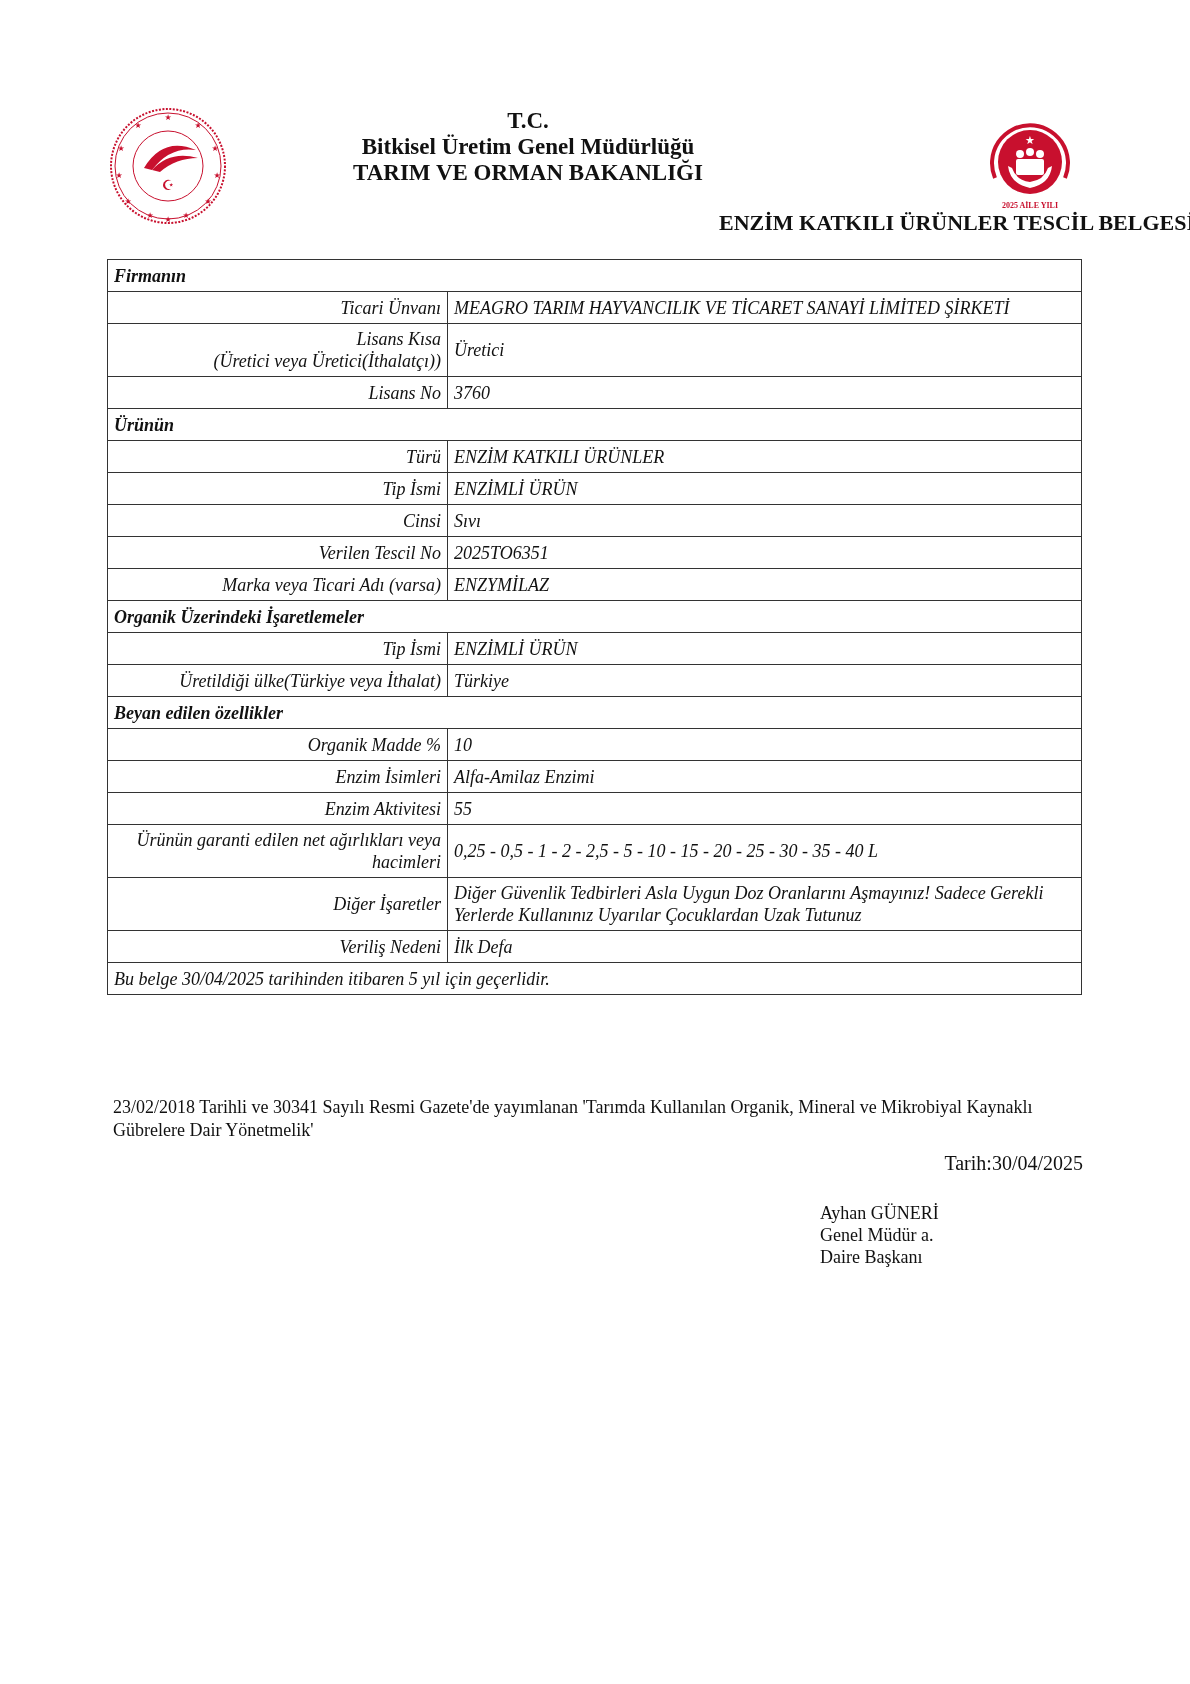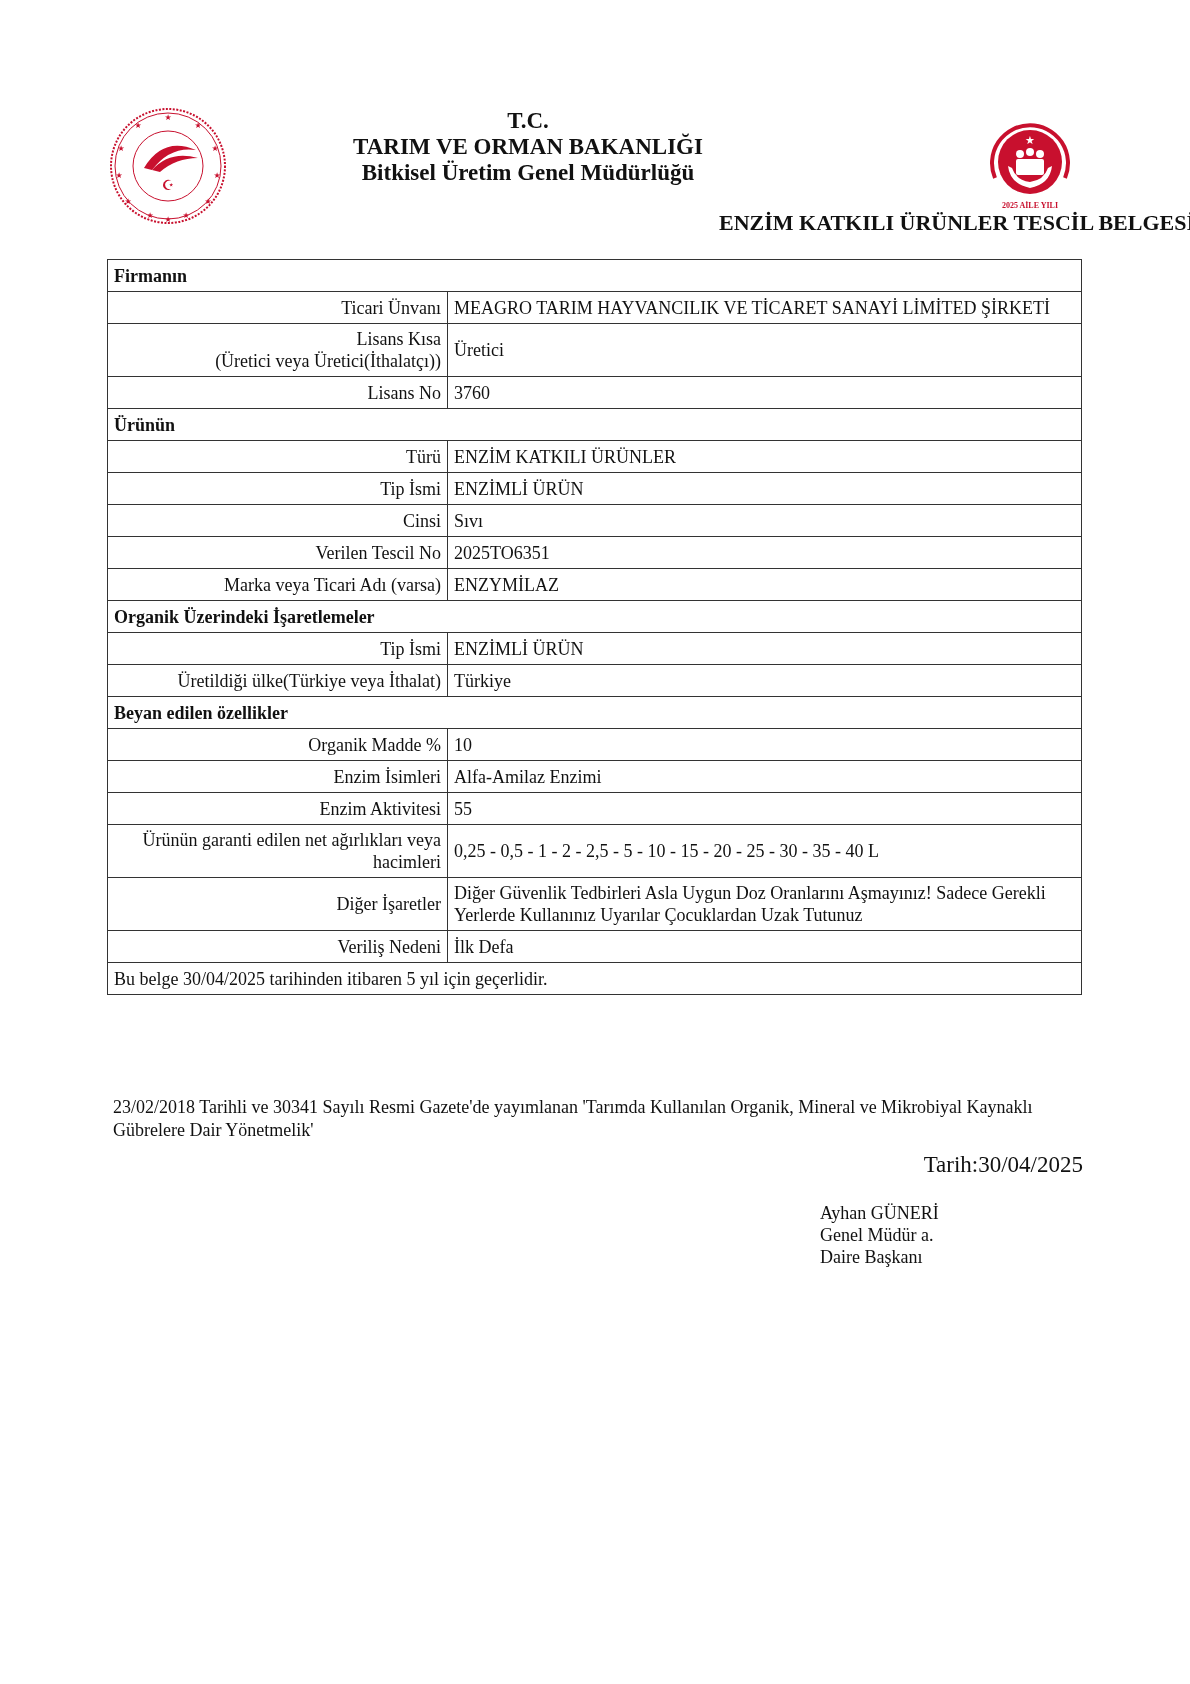--- a/index.html
+++ b/index.html
@@ -4,26 +4,26 @@
 <style>
   html, body { margin:0; padding:0; background:#ffffff; }
   body { width:1190px; height:1684px; position:relative; font-family:"Liberation Serif", serif; color:#111; overflow:hidden; }
   .logo-left { position:absolute; left:108px; top:106px; width:120px; height:120px; }
   .logo-right { position:absolute; left:980px; top:116px; width:100px; height:100px; }
   .header { position:absolute; left:0; width:1056px; top:108px; text-align:center; }
   .header .line { font-weight:bold; font-size:23px; line-height:26px; }
   .header .l1 { font-size:23px; }
   .doc-title { position:absolute; left:5px; width:1190px; top:210px; text-align:right; font-weight:bold; font-size:22px; }
   table.cert { position:absolute; left:107px; top:259px; width:975px; border-collapse:collapse; font-size:18px; }
-  table.cert td { border:1.5px solid #333; padding:0 6px; height:31px; vertical-align:middle; line-height:22px; }
+  table.cert td { border:1.5px solid #333; padding:0 6px; height:31px; vertical-align:middle; line-height:22px;font-style:italic; }
   table.cert td.label { width:327px;text-align:right; }
   table.cert tr.section td { font-weight:bold; }
   table.cert tr.tall td { height:52px; }
   .law { position:absolute; left:113px; top:1096px; width:970px; font-size:18px; line-height:23px; }
-  .date { position:absolute; right:107px; top:1152px; font-size:23px;text-align:right; }
+  .date { position:absolute; right:107px; top:1152px; font-size:20px;text-align:right; }
   .sign { position:absolute; left:820px; width:210px; top:1202px; text-align:left; font-size:18px; line-height:22px; }
 </style>
 </head>
 <body>
 
 <div class="logo-left">
   <svg width="120" height="120" viewBox="0 0 120 120">
     <circle cx="60" cy="60" r="57" fill="none" stroke="#c8102e" stroke-width="2" stroke-dasharray="2 1.5"></circle>
     <circle cx="60" cy="60" r="53" fill="none" stroke="#c8102e" stroke-width="1"></circle>
     <circle cx="60" cy="60" r="35" fill="none" stroke="#c8102e" stroke-width="1"></circle>
@@ -42,22 +42,22 @@
       <text x="60" y="116" font-size="8" text-anchor="middle">★</text>
     </g>
     <path d="M36 62 Q55 30 88 44 Q62 40 44 64 Z" fill="#c8102e"></path>
     <path d="M44 64 Q62 44 90 52 Q68 52 52 66 Z" fill="#c8102e"></path>
     <text x="60" y="84" font-size="14" fill="#c8102e" text-anchor="middle">☪</text>
   </svg>
 </div>
 
 <div class="header">
   <div class="line l1">T.C.</div>
+  <div class="line">Bitkisel Üretim Genel Müdürlüğü</div>
   <div class="line">TARIM VE ORMAN BAKANLIĞI</div>
-  <div class="line">Bitkisel Üretim Genel Müdürlüğü</div>
 </div>
 
 <div class="logo-right">
   <svg width="100" height="100" viewBox="0 0 100 100">
     <path d="M15 62 A38 38 0 1 1 85 62" fill="none" stroke="#c8102e" stroke-width="4"></path>
     <circle cx="50" cy="46" r="32" fill="#c8102e"></circle>
     <text x="50" y="28" font-size="11" fill="#ffffff" text-anchor="middle">★</text>
     <g fill="#ffffff">
       <circle cx="40" cy="38" r="4"></circle>
         <circle cx="50" cy="36" r="4"></circle>

